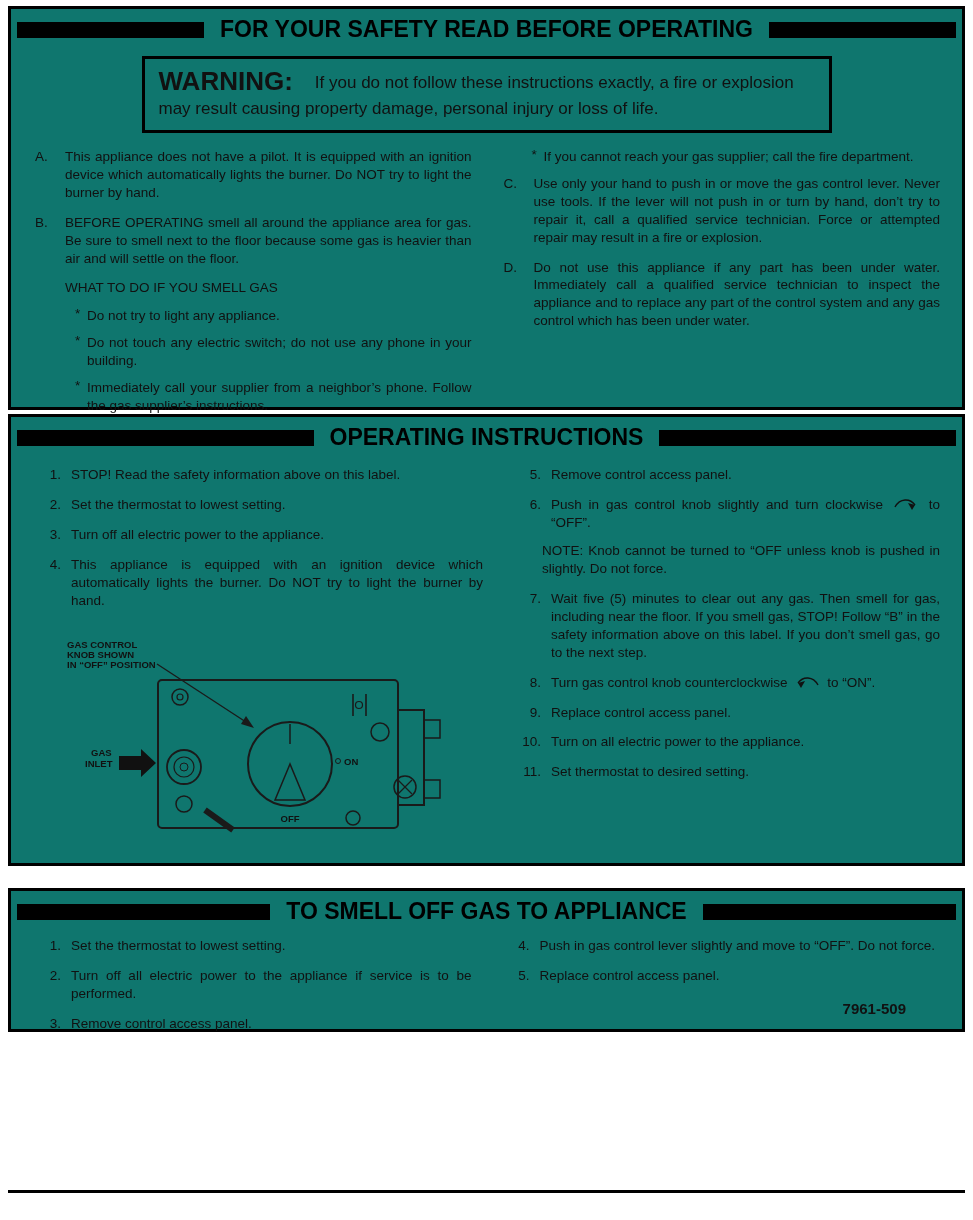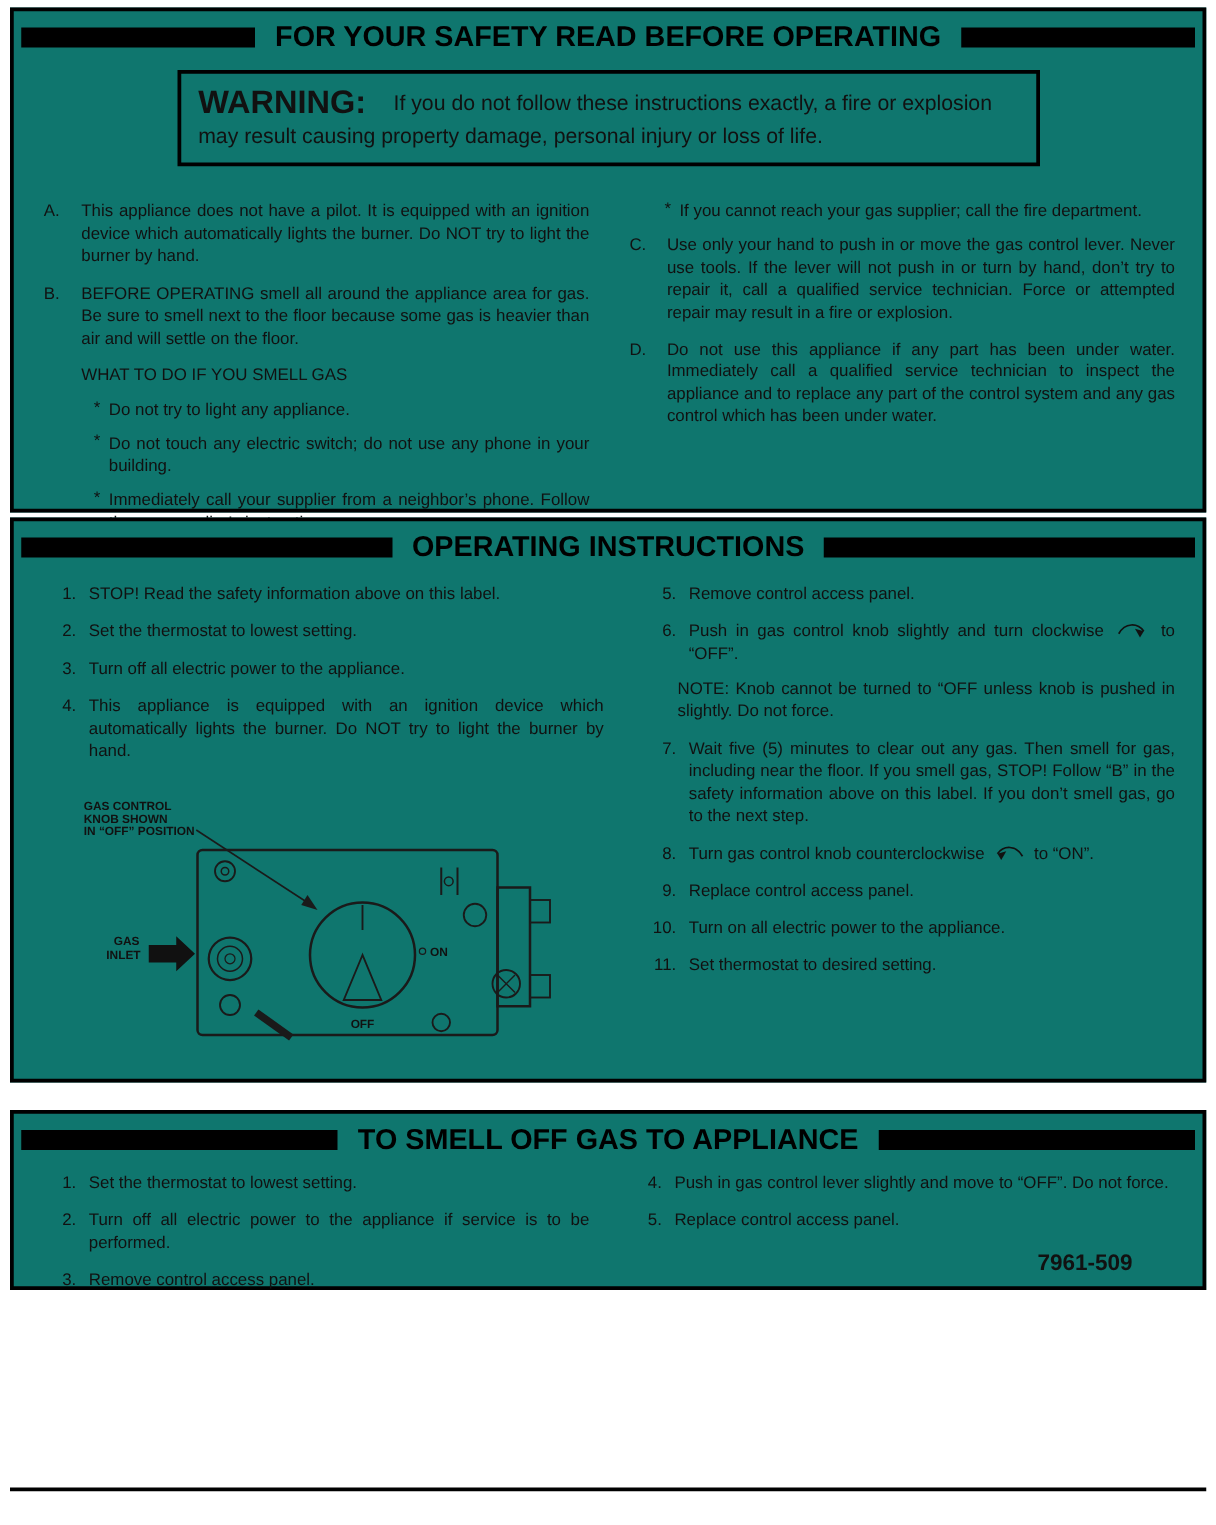--- a/index.html
+++ b/index.html
@@ -11,21 +11,21 @@
   .section { position:absolute; border:3px solid #000; background:#0f766e; }
   .sec1 { left:8px; top:6px;   width:957px; height:404px; }
   .sec2 { left:8px; top:414px; width:957px; height:452px; }
   .sec3 { left:8px; top:888px; width:957px; height:144px; }
 
   .sec-header { display:flex; align-items:center; gap:16px; padding:7px 6px 0 6px; }
   .bar { height:16px; background:#000; flex:1; }
   .sec-title { font-size:23px; font-weight:bold; white-space:nowrap; color:#000; }
 
   .warning-box {
-    border:3px solid #000; width:690px; margin:13px auto 12px auto;
+    border:3px solid #000; width:690px; margin:13px auto 0 auto;
     padding:5px 14px 9px 14px; font-size:17px; line-height:1.32; text-align:left;
   }
   .warning-label { font-size:26px; font-weight:bold; margin-right:22px; vertical-align:-2px; }
 
   .cols { display:flex; gap:32px; padding:15px 22px 0 24px; }
   .col { flex:1; font-size:13.5px; line-height:1.33; text-align:justify; }
 
   .li { display:flex; margin-bottom:12px; }
   .li .letter-marker { flex:0 0 30px; }
   .li .num-marker { flex:0 0 26px; text-align:right; margin-right:10px; }
@@ -35,21 +35,21 @@
   .bullet { margin-left:40px; margin-bottom:9px; }
   .bullet .star { flex:0 0 12px; position:relative; top:-2px; }
   .note-block { margin:-2px 0 12px 27px; text-align:justify; }
 
   .inline-arrow { vertical-align:-3px; margin:0 3px; }
 
   .diagram { margin:10px 0 0 18px; }
   .diagram text { font-family:"Liberation Sans", sans-serif; font-weight:bold; fill:#111; }
   .diagram .outline { fill:none; stroke:#1a1a1a; }
 
-  .docnum { text-align:right; font-weight:bold; font-size:18px; padding:2px 34px 0 0; }
+  .docnum { text-align:right; font-weight:bold; font-size:15px; padding:2px 34px 0 0; }
 
   .footer-rule { position:absolute; left:8px; top:1190px; width:957px; height:3px; background:#000; }
 </style>
 </head>
 <body>
 
 <div class="section sec1">
   <div class="sec-header">
     <div class="bar"></div>
     <div class="sec-title">FOR YOUR SAFETY READ BEFORE OPERATING</div>

